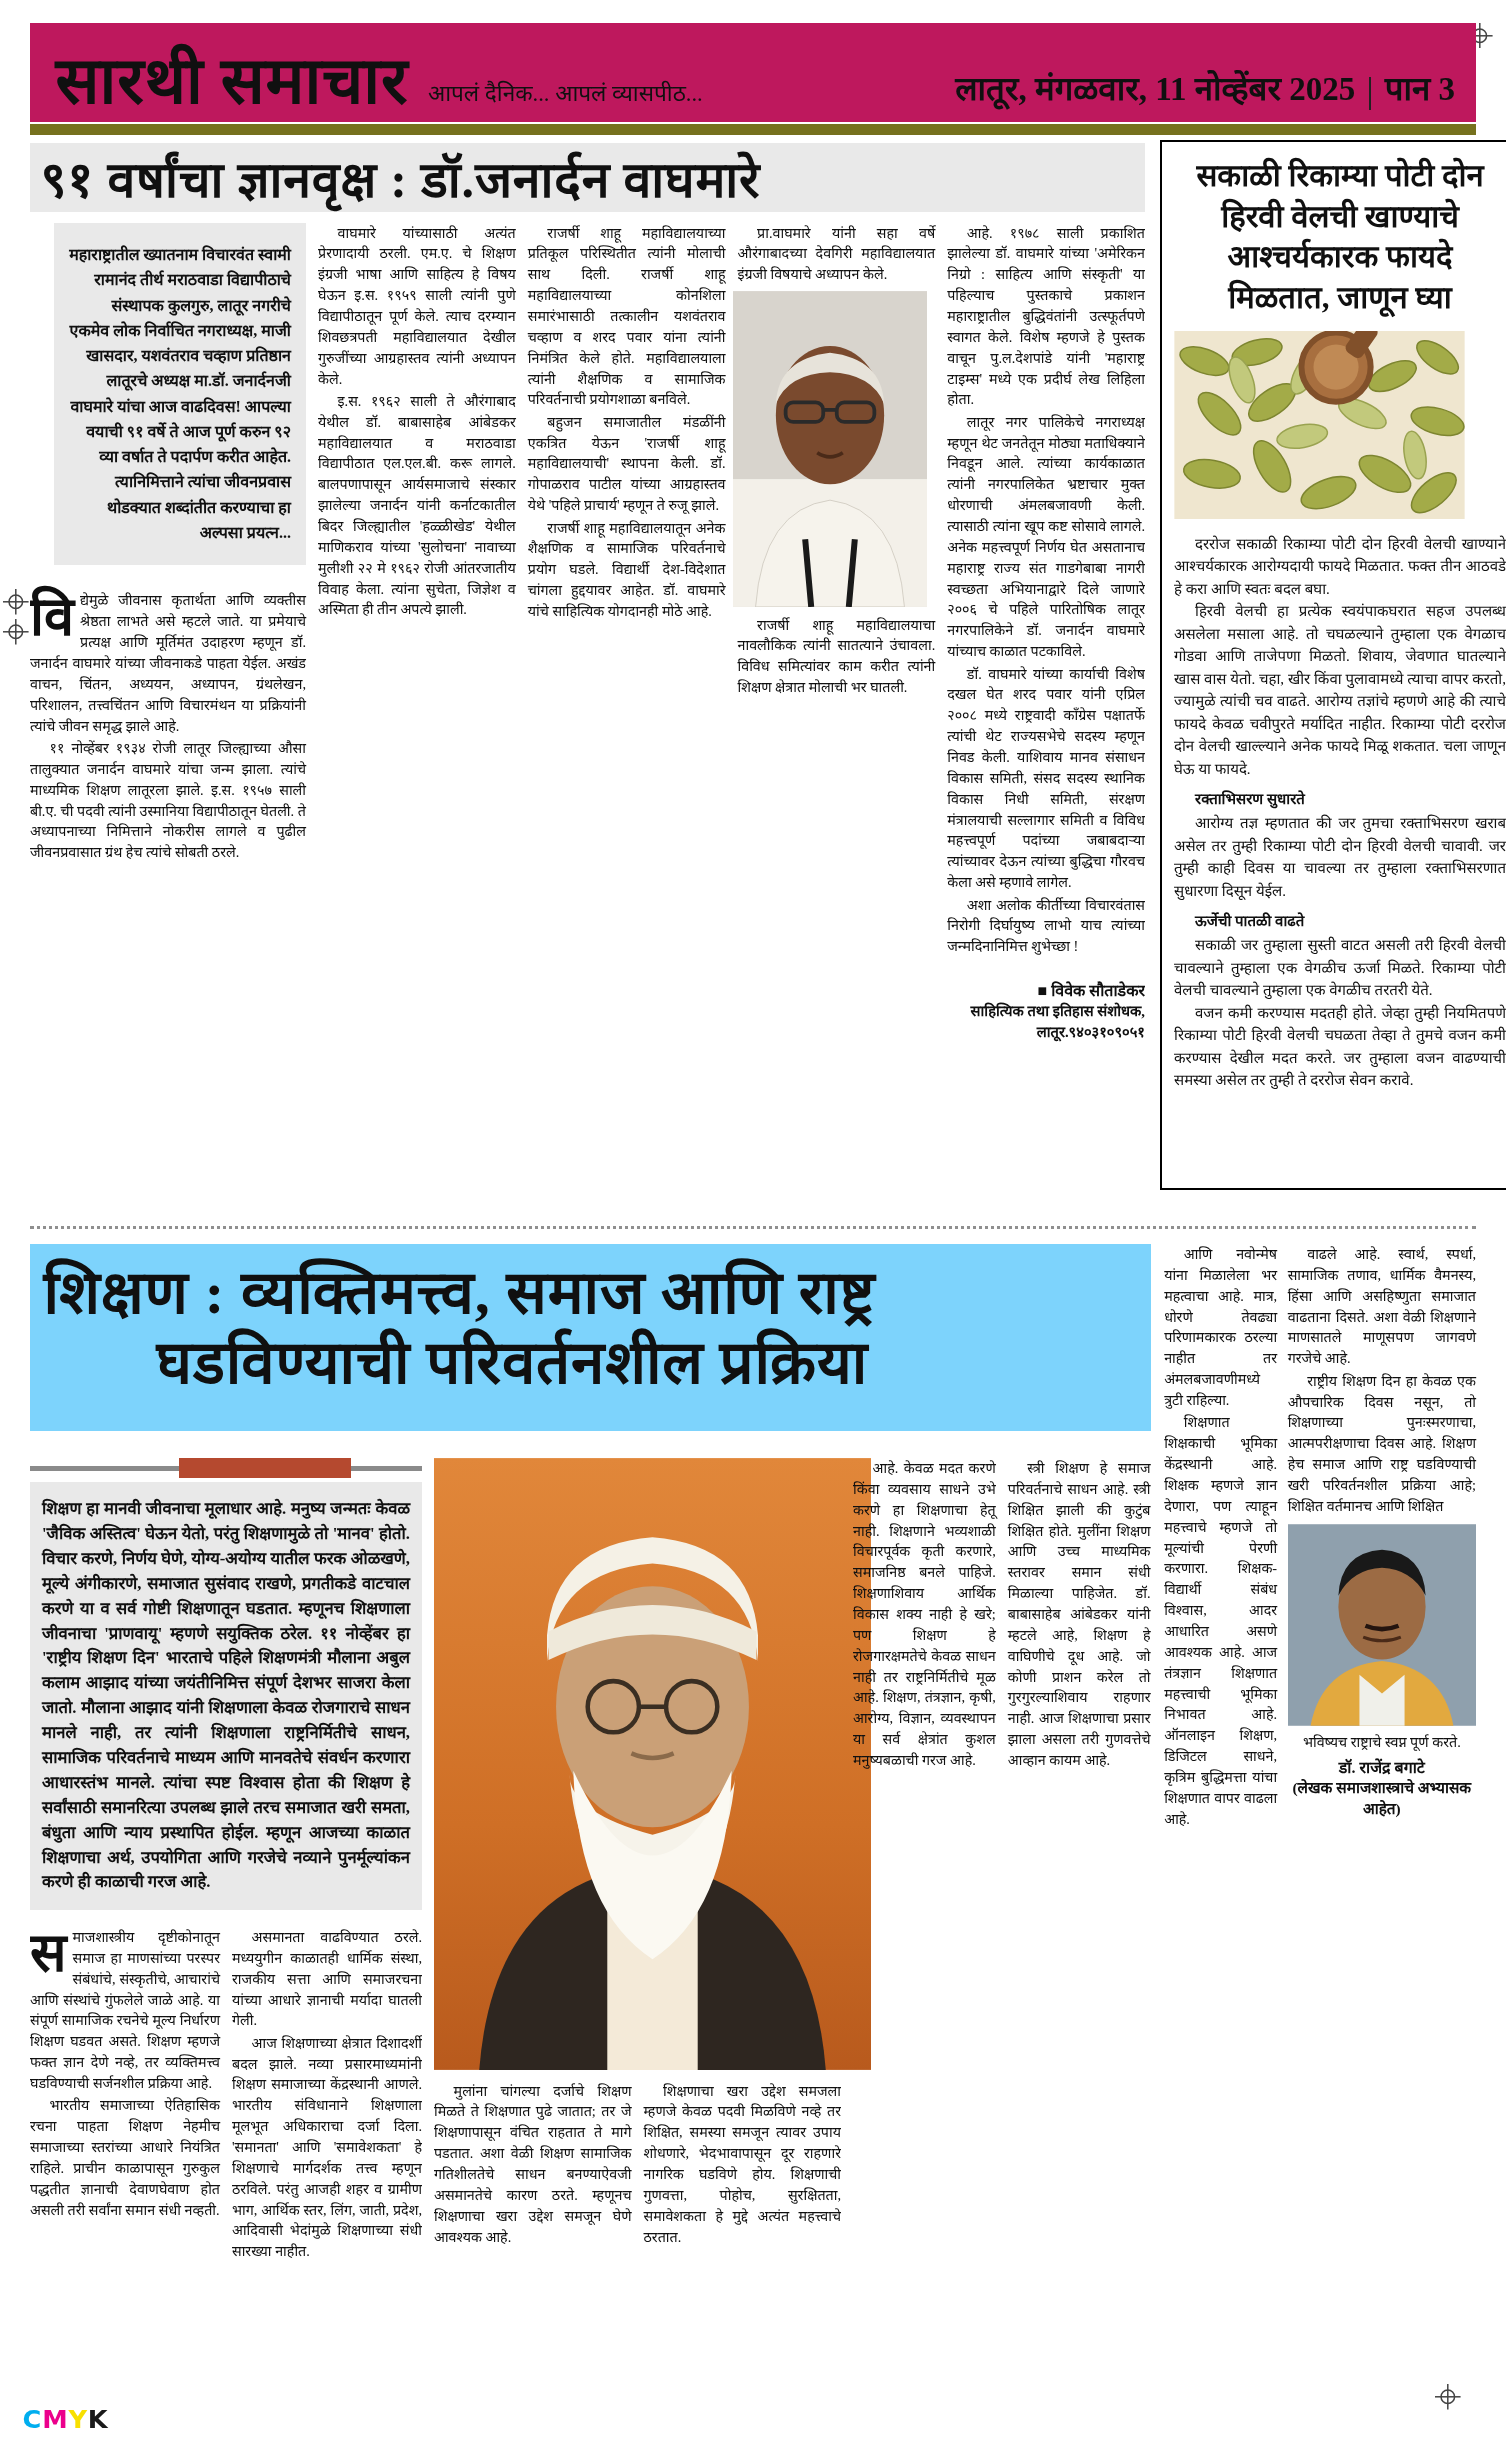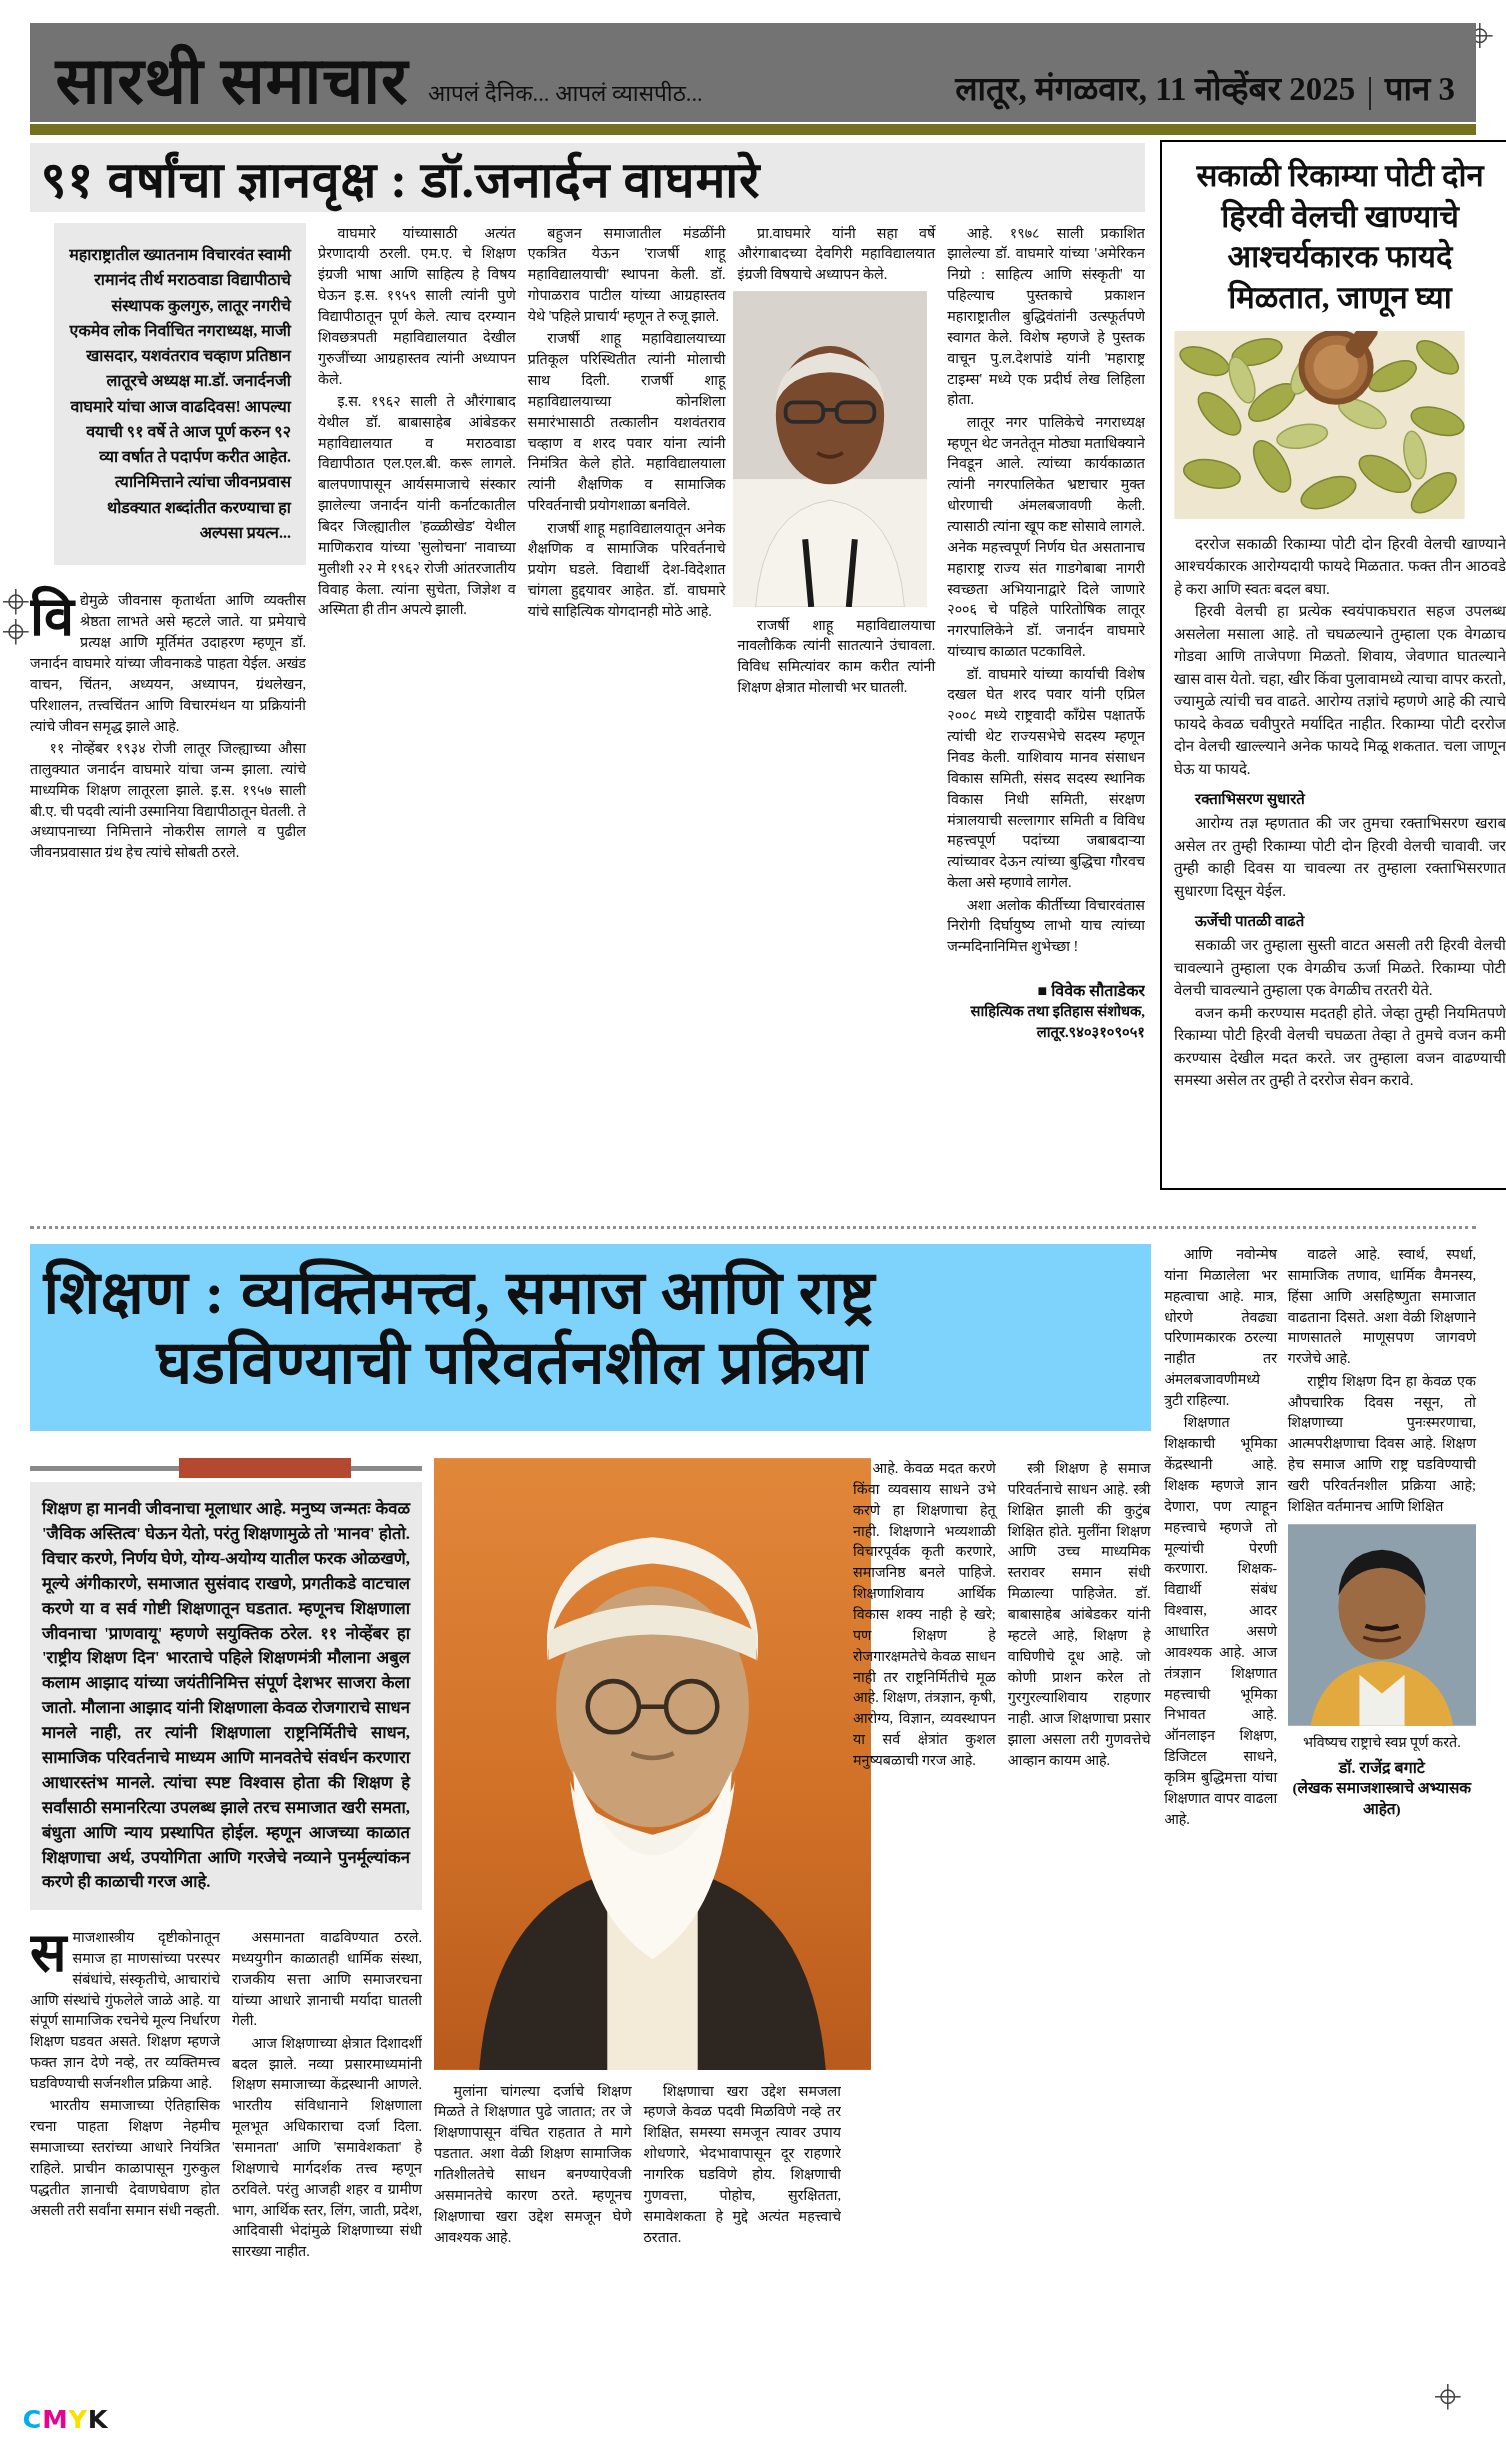--- a/index.html
+++ b/index.html
@@ -9,21 +9,21 @@
     font-family:"Liberation Serif","DejaVu Serif",serif; color:#101010;
   }
   
   .regmark { position:absolute; width:25.6px; height:25.6px; }
   .regmark svg { display:block; }
   .cmyk { position:absolute; font-family:"DejaVu Sans","Liberation Sans",sans-serif;
           font-weight:bold; font-size:25.6px; letter-spacing:0.8px; }
   .cmyk .c{color:#00aeef}.cmyk .m{color:#ec008c}.cmyk .y{color:#f8e000}.cmyk .k{color:#1a1a1a}
   
   .masthead { position:absolute; left:30px; top:22.6px; width:1446px; height:99px;
-              background:#737373; display:flex; align-items:flex-end; padding:0 21px 7.5px 25.6px; }
+              background:#be185d; display:flex; align-items:flex-end; padding:0 21px 7.5px 25.6px; }
   .mast-title { font-size:65px; font-weight:bold; line-height:1.0; letter-spacing:0.8px; }
   .mast-tagline { font-size:22.6px; font-weight:normal; margin:0 0 6px 19.6px; white-space:nowrap; }
   .mast-right { margin-left:auto; display:flex; align-items:flex-end; gap:13.6px; padding-bottom:4.5px; }
   .mast-date { font-size:33px; font-weight:bold; white-space:nowrap; }
   .mast-sep { width:2.3px; height:33px; background:#222; }
   .mast-page { font-size:33px; font-weight:bold; white-space:nowrap; }
   .olive-bar { position:absolute; left:30px; top:124px; width:1446px; height:10.5px; background:#76711e; }
   
   .a1 { position:absolute; left:30px; top:143px; width:1115px; height:1047px; }
   .a1-headline { background:#e9e9e9; height:69px; display:flex; align-items:center;
@@ -152,22 +152,22 @@
     <div class="c1 colwide">
       <div class="leadbox">महाराष्ट्रातील ख्यातनाम विचारवंत स्वामी रामानंद तीर्थ मराठवाडा विद्यापीठाचे संस्थापक कुलगुरु, लातूर नगरीचे एकमेव लोक निर्वाचित नगराध्यक्ष, माजी खासदार, यशवंतराव चव्हाण प्रतिष्ठान लातूरचे अध्यक्ष मा.डॉ. जनार्दनजी वाघमारे यांचा आज वाढदिवस! आपल्या वयाची ९१ वर्षे ते आज पूर्ण करुन ९२ व्या वर्षात ते पदार्पण करीत आहेत. त्यानिमित्ताने त्यांचा जीवनप्रवास थोडक्यात शब्दांतीत करण्याचा हा अल्पसा प्रयत्न...</div>
       <p class="drop-para"><span class="dropcap">वि</span><span>द्येमुळे जीवनास कृतार्थता आणि व्यक्तीस श्रेष्ठता लाभते असे म्हटले जाते. या प्रमेयाचे प्रत्यक्ष आणि मूर्तिमंत उदाहरण म्हणून डॉ. जनार्दन वाघमारे यांच्या जीवनाकडे पाहता येईल. अखंड वाचन, चिंतन, अध्ययन, अध्यापन, ग्रंथलेखन, परिशालन, तत्त्वचिंतन आणि विचारमंथन या प्रक्रियांनी त्यांचे जीवन समृद्ध झाले आहे.</span></p>
       <p>११ नोव्हेंबर १९३४ रोजी लातूर जिल्ह्याच्या औसा तालुक्यात जनार्दन वाघमारे यांचा जन्म झाला. त्यांचे माध्यमिक शिक्षण लातूरला झाले. इ.स. १९५७ साली बी.ए. ची पदवी त्यांनी उस्मानिया विद्यापीठातून घेतली. ते अध्यापनाच्या निमित्ताने नोकरीस लागले व पुढील जीवनप्रवासात ग्रंथ हेच त्यांचे सोबती ठरले.</p>
     </div>
     <div class="c2 col">
       <p>वाघमारे यांच्यासाठी अत्यंत प्रेरणादायी ठरली. एम.ए. चे शिक्षण इंग्रजी भाषा आणि साहित्य हे विषय घेऊन इ.स. १९५९ साली त्यांनी पुणे विद्यापीठातून पूर्ण केले. त्याच दरम्यान शिवछत्रपती महाविद्यालयात देखील गुरुजींच्या आग्रहास्तव त्यांनी अध्यापन केले.</p>
       <p>इ.स. १९६२ साली ते औरंगाबाद येथील डॉ. बाबासाहेब आंबेडकर महाविद्यालयात व मराठवाडा विद्यापीठात एल.एल.बी. करू लागले. बालपणापासून आर्यसमाजाचे संस्कार झालेल्या जनार्दन यांनी कर्नाटकातील बिदर जिल्ह्यातील 'हळ्ळीखेड' येथील माणिकराव यांच्या 'सुलोचना' नावाच्या मुलीशी २२ मे १९६२ रोजी आंतरजातीय विवाह केला. त्यांना सुचेता, जिज्ञेश व अस्मिता ही तीन अपत्ये झाली.</p>
     </div>
     <div class="c3 col">
+      <p>राजर्षी शाहू महाविद्यालयाच्या प्रतिकूल परिस्थितीत त्यांनी मोलाची साथ दिली. राजर्षी शाहू महाविद्यालयाच्या कोनशिला समारंभासाठी तत्कालीन यशवंतराव चव्हाण व शरद पवार यांना त्यांनी निमंत्रित केले होते. महाविद्यालयाला त्यांनी शैक्षणिक व सामाजिक परिवर्तनाची प्रयोगशाळा बनविले.</p>
       <p>बहुजन समाजातील मंडळींनी एकत्रित येऊन 'राजर्षी शाहू महाविद्यालयाची' स्थापना केली. डॉ. गोपाळराव पाटील यांच्या आग्रहास्तव येथे 'पहिले प्राचार्य' म्हणून ते रुजू झाले.</p>
-      <p>राजर्षी शाहू महाविद्यालयाच्या प्रतिकूल परिस्थितीत त्यांनी मोलाची साथ दिली. राजर्षी शाहू महाविद्यालयाच्या कोनशिला समारंभासाठी तत्कालीन यशवंतराव चव्हाण व शरद पवार यांना त्यांनी निमंत्रित केले होते. महाविद्यालयाला त्यांनी शैक्षणिक व सामाजिक परिवर्तनाची प्रयोगशाळा बनविले.</p>
       <p>राजर्षी शाहू महाविद्यालयातून अनेक शैक्षणिक व सामाजिक परिवर्तनाचे प्रयोग घडले. विद्यार्थी देश-विदेशात चांगला हुद्दयावर आहेत. डॉ. वाघमारे यांचे साहित्यिक योगदानही मोठे आहे.</p>
     </div>
     <div class="c4 col">
       <p>प्रा.वाघमारे यांनी सहा वर्षे औरंगाबादच्या देवगिरी महाविद्यालयात इंग्रजी विषयाचे अध्यापन केले.</p>
       <div class="photo-a1">
         <svg width="194" height="316" viewBox="0 0 258 420">
           <rect width="258" height="420" fill="#d8d4cd"></rect>
           <rect y="250" width="258" height="170" fill="#f3f0e9"></rect>
           <path d="M30 420 Q40 290 129 278 Q218 290 228 420 Z" fill="#f6f3ec" stroke="#c9c4ba"></path>
           <ellipse cx="129" cy="165" rx="72" ry="92" fill="#7a4a2e"></ellipse>

